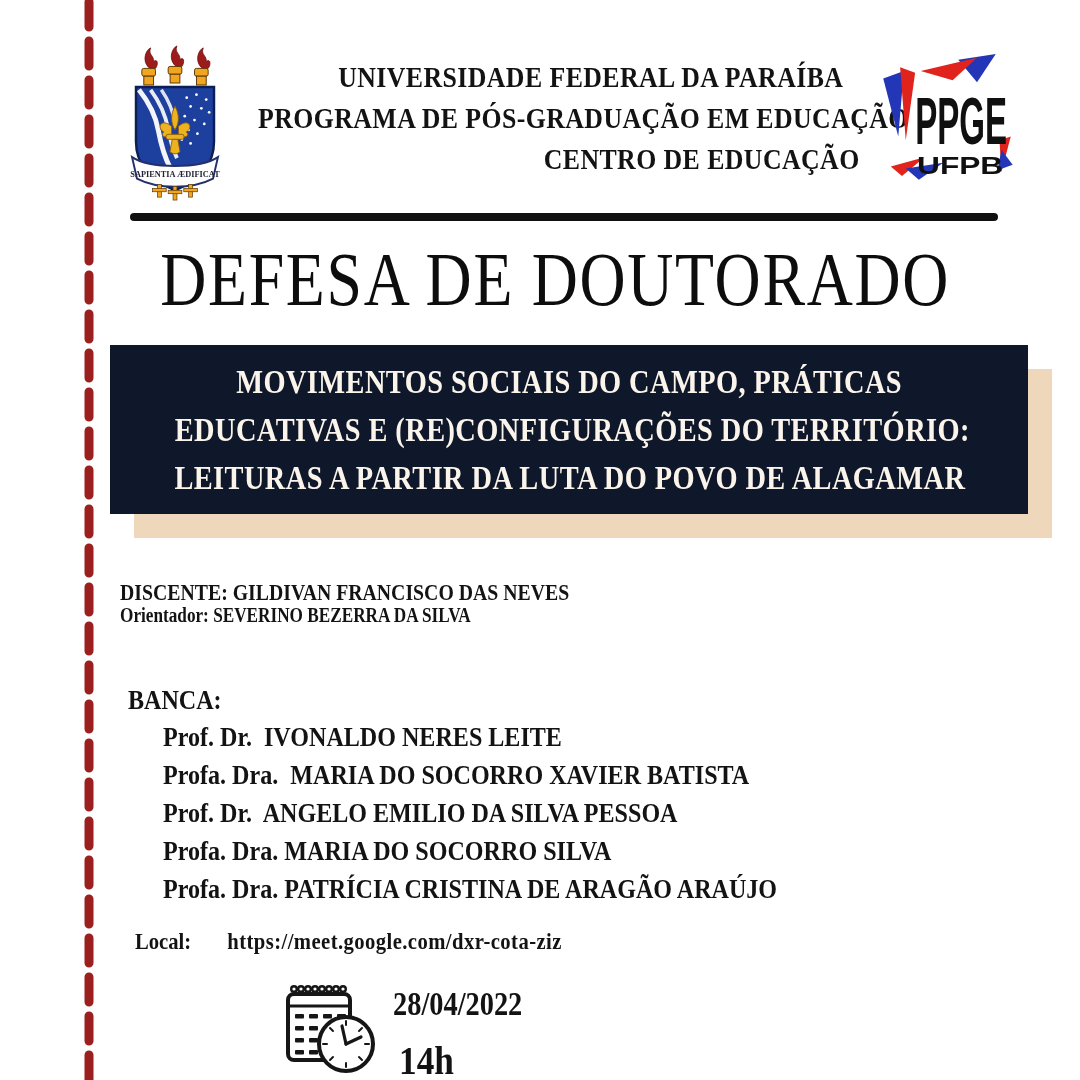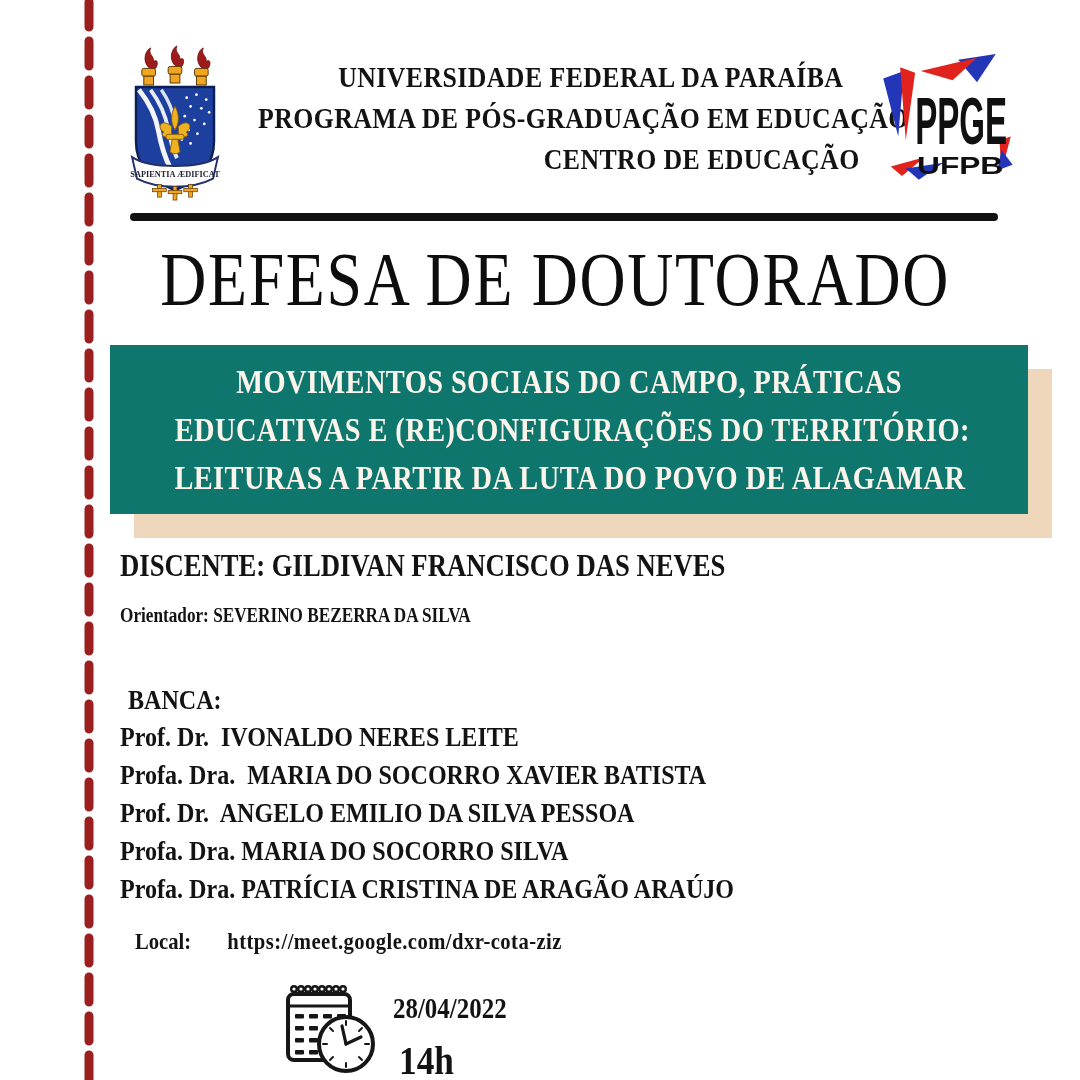--- a/index.html
+++ b/index.html
@@ -25,37 +25,37 @@
 
   .rule { left:130px; top:213px; width:868px; height:8px; background:#101010; border-radius:4px; }
 
   .title {
     left:80px; top:236px; width:950px; text-align:center;
     font-size:76px; font-weight:normal; letter-spacing:2px; color:#0d0d0d;
   }
 
   .shadow-box { left:134px; top:369px; width:918px; height:169px; background:#eed7bb; }
   .thesis-box {
-    left:110px; top:345px; width:918px; height:169px; background:#0f766e;
+    left:110px; top:345px; width:918px; height:169px; background:#0f172a;
     color:#faf4ea; text-align:center; font-weight:bold; font-size:33px;
     line-height:48px; letter-spacing:0.5px; box-sizing:border-box; padding-top:13px;
   }
 
-  .discente   { left:120px; top:548px; font-size:31px; }
+  .discente   { left:120px; top:580px; font-size:23px; }
   .orientador { left:120px; top:604px; font-size:20px; }
   .banca-label{ left:120px; top:684px; font-size:28px;margin-left:8px; }
   .banca-list { left:120px; top:718px; font-size:28px; }
-  .banca-list .row { height:38px; line-height:38px; }
+  .banca-list .row { height:38px; line-height:38px;margin-left:43px; }
 
   .local-line { left:135px; top:928px; font-size:24px; }
   .local-label { margin-right:42px; }
   .meet-url { letter-spacing:0.5px; }
 
   .cal-icon { left:278px; top:976px; width:102px; height:102px; }
-  .date-text { left:393px; top:986px; font-size:29px;margin-top:6px; }
+  .date-text { left:393px; top:986px; font-size:33px; }
   .time-text { left:399px; top:1036px; font-size:41px; }
 </style>
 </head>
 <body>
 
 <div class="poster">
 
   <svg class="abs dash-border" viewBox="0 0 18 1080" preserveAspectRatio="none">
     <line x1="9" y1="2" x2="9" y2="1080" stroke="#9c1f1f" stroke-width="9" stroke-dasharray="25 14" stroke-linecap="round"></line>
   </svg>

